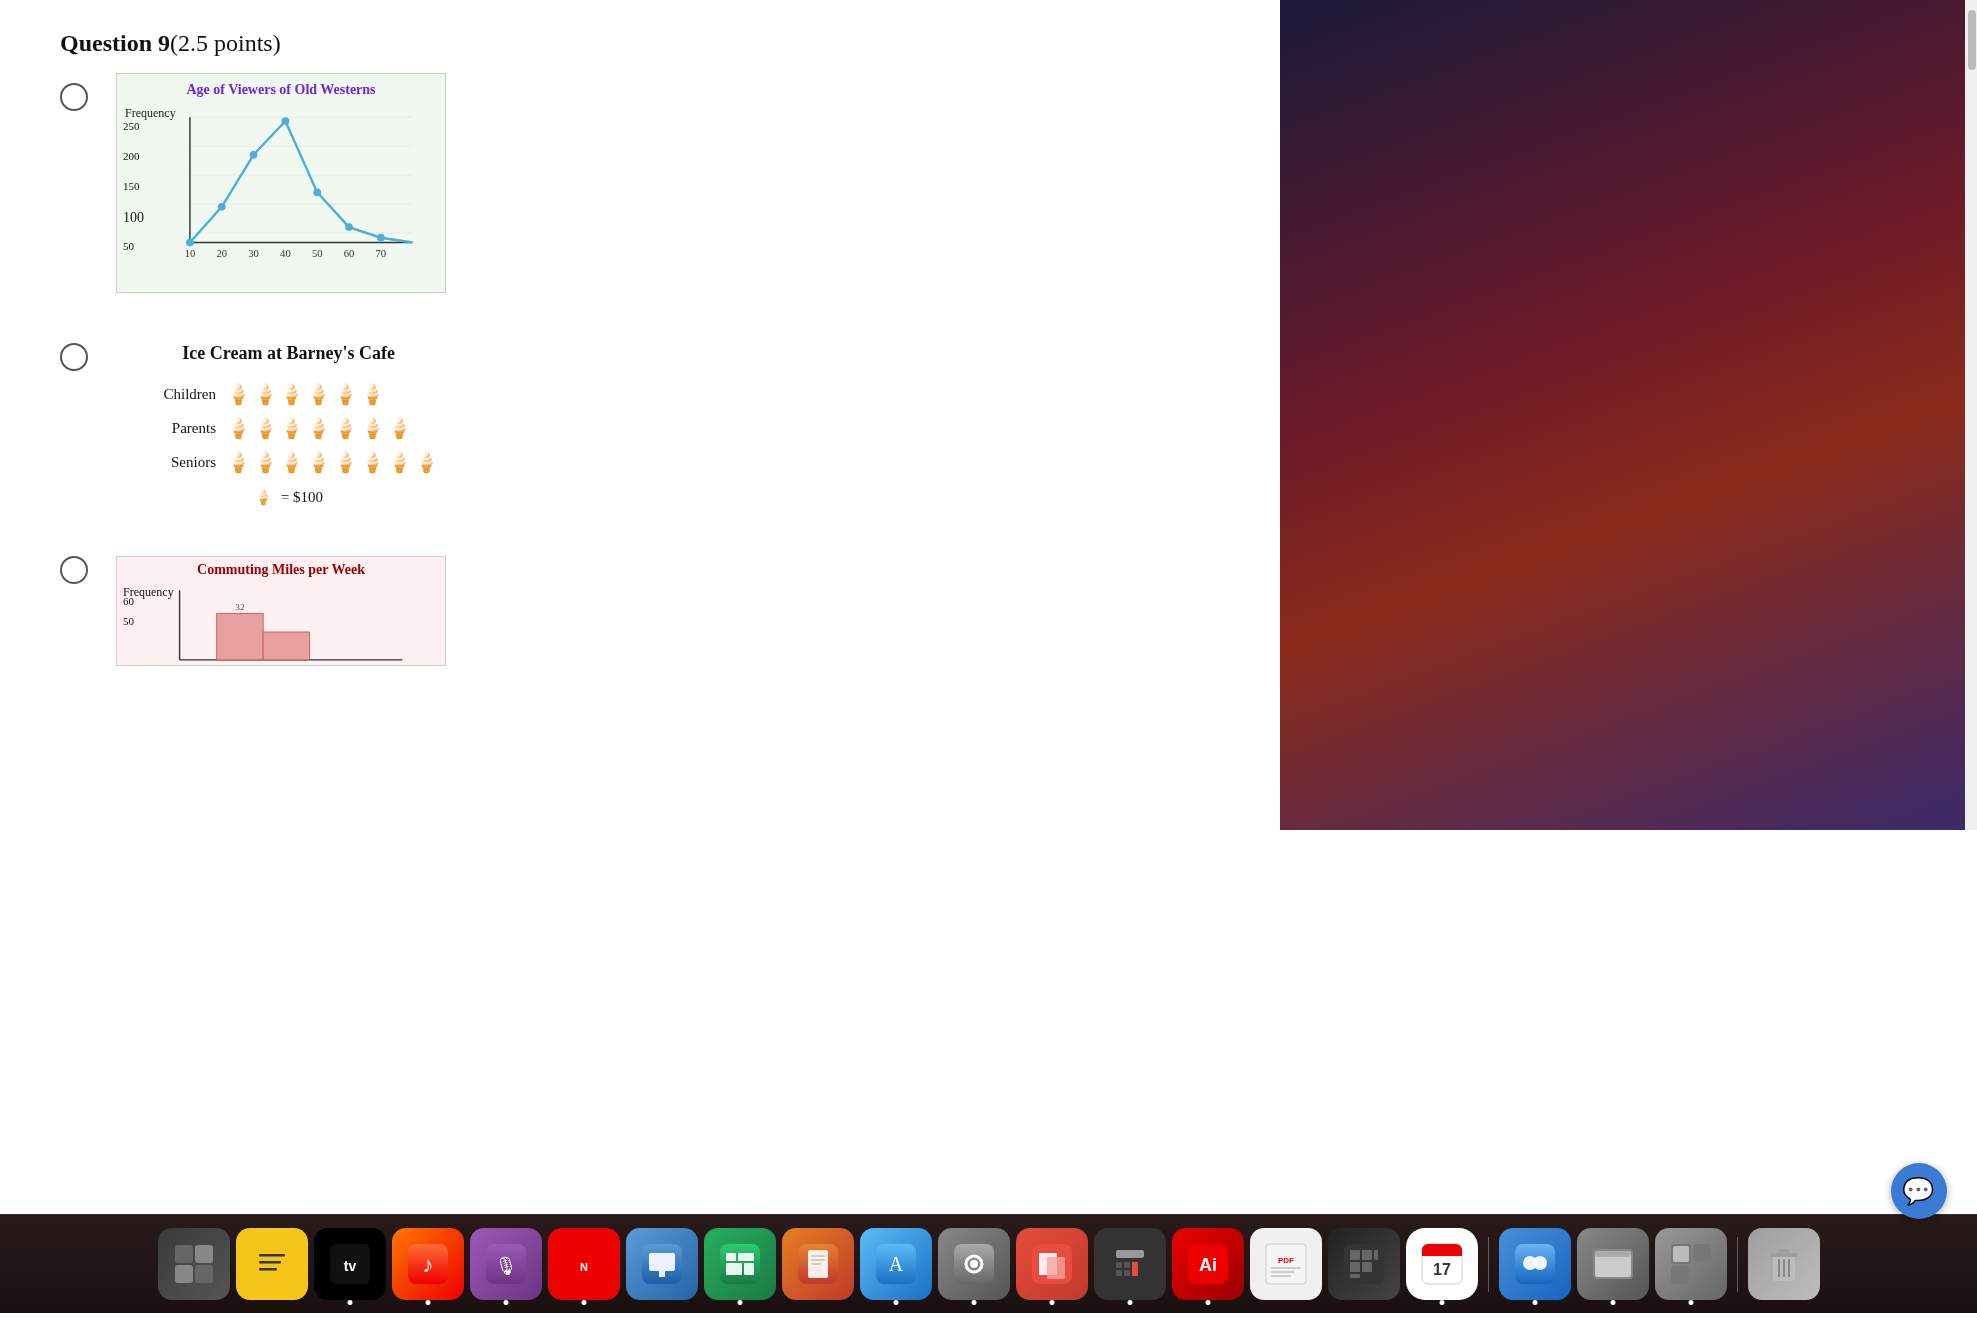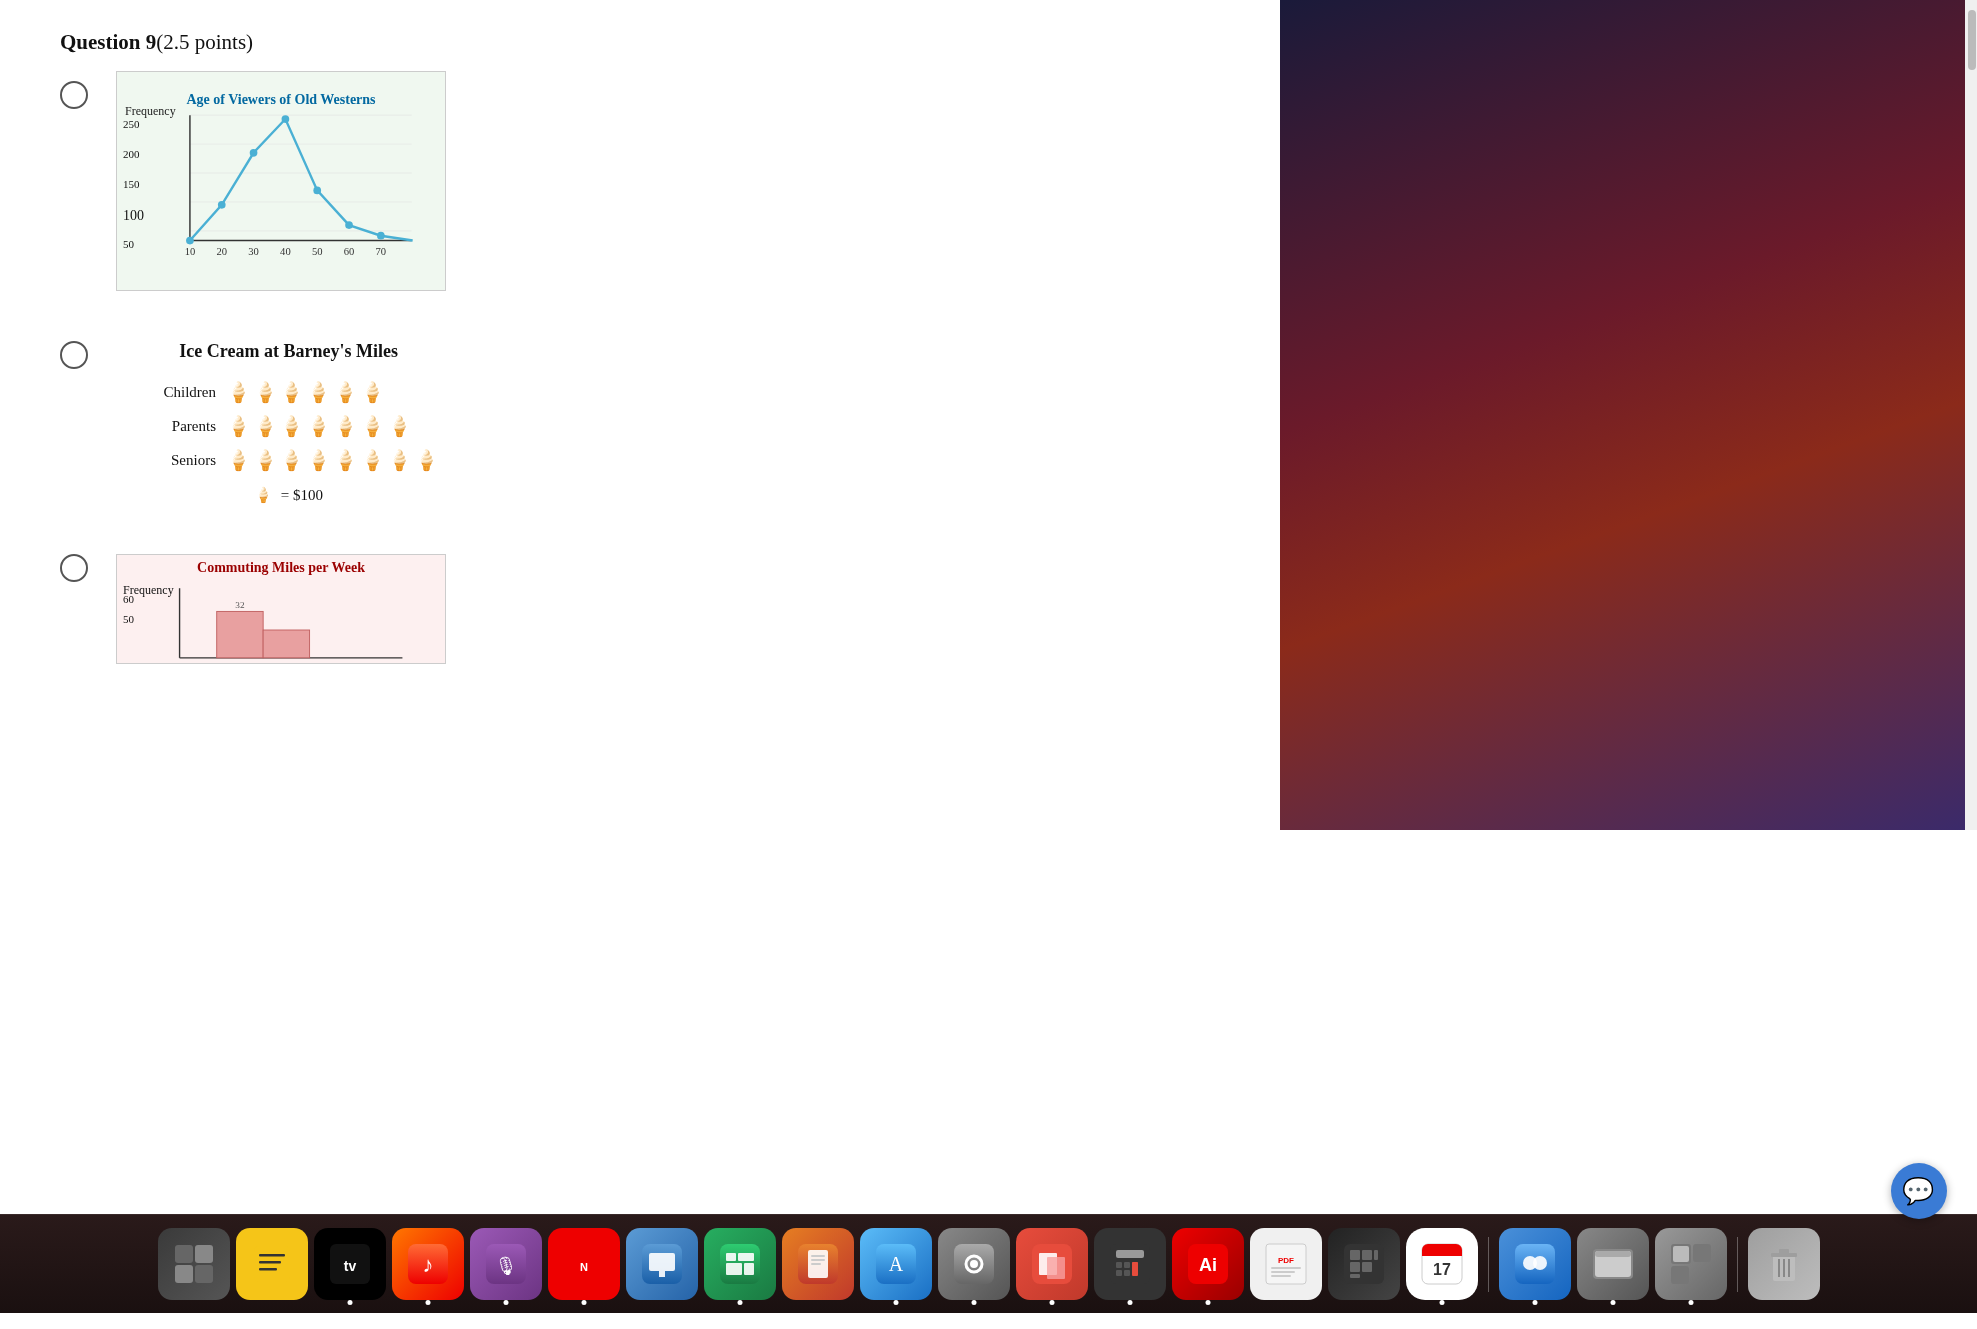--- a/index.html
+++ b/index.html
@@ -19,21 +19,21 @@
       top: 0;
       left: 0;
       width: 1280px;
       height: 830px;
       background: #fff;
       padding: 30px 60px;
       overflow: hidden;
     }
 
     .question-header {
-      font-size: 21px;
+      font-size: 24px;
       font-weight: bold;
       margin-bottom: 16px;
     }
     .question-header span.pts {
       font-weight: normal;
     }
 
     .question-text {
       font-size: 17px;
       margin-bottom: 30px;
@@ -62,26 +62,26 @@
     .chart-a {
       background: #f0f8f0;
       border: 1px solid #ccc;
       width: 330px;
       height: 220px;
       position: relative;
       padding: 10px 10px 30px 50px;
     }
     .chart-a .chart-title {
       text-align: center;
-      color: #0369a1;
+      color: #6d28d9;
       font-weight: bold;
       font-size: 14px;
       margin-bottom: 4px;
       position: absolute;
-      top: 20px;
+      top: 8px;
       left: 0; right: 0;
     }
     .chart-a .y-label {
       position: absolute;
       top: 32px;
       left: 8px;
       font-size: 12px;
       color: #222;
     }
     .chart-a svg {
@@ -295,21 +295,21 @@
         <text x="162" y="155" text-anchor="middle" font-size="11" fill="#333">50</text>
         <text x="195" y="155" text-anchor="middle" font-size="11" fill="#333">60</text>
         <text x="228" y="155" text-anchor="middle" font-size="11" fill="#333">70</text>
       </svg>
     </div>
   </div>
 
   <div class="option-row" style="margin-top:10px;">
     <div class="radio-btn"></div>
     <div class="chart-b">
-      <div class="b-title">Ice Cream at Barney's Miles</div>
+      <div class="b-title">Ice Cream at Barney's Cafe</div>
       <div class="b-row">
         <span class="b-label">Children</span>
         <span class="b-icons">🍦🍦🍦🍦🍦🍦</span>
       </div>
       <div class="b-row">
         <span class="b-label">Parents</span>
         <span class="b-icons">🍦🍦🍦🍦🍦🍦🍦</span>
       </div>
       <div class="b-row">
         <span class="b-label">Seniors</span>

